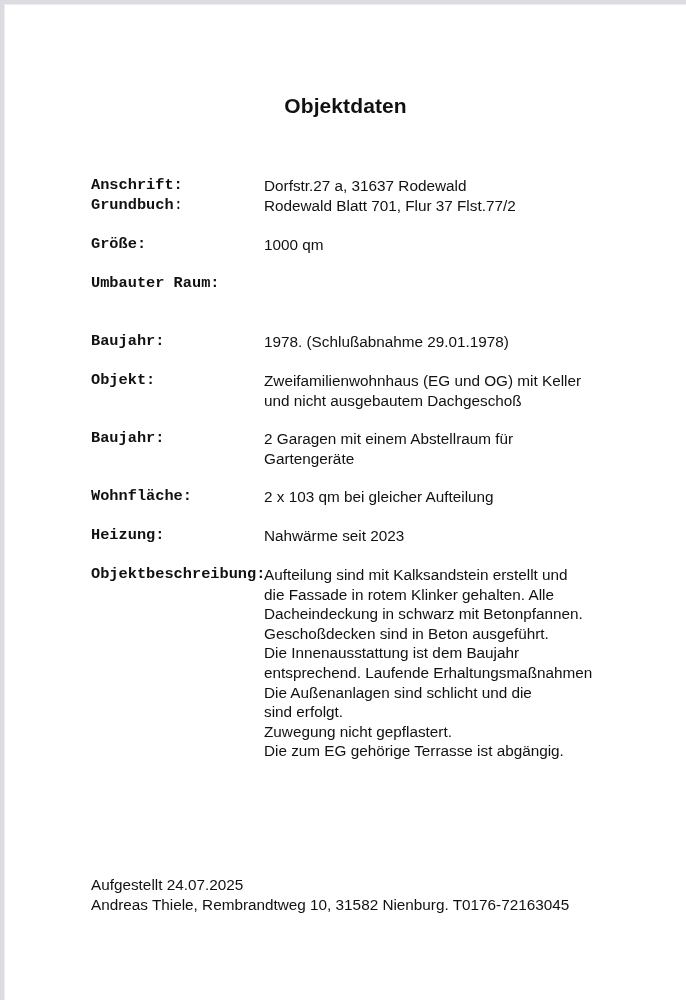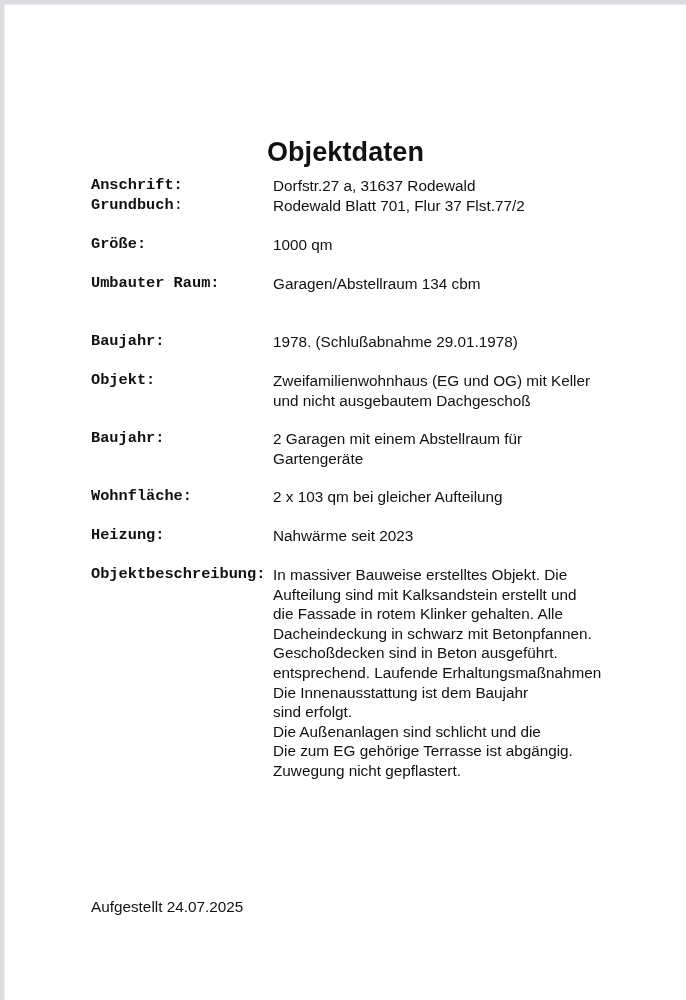--- a/index.html
+++ b/index.html
@@ -25,53 +25,52 @@
       border-top: 1px solid #eeeef0;
       border-left: 1px solid #eeeef0;
     }
     .title {
       position: absolute;
       left: 0;
       right: 0;
       top: 89px;
       text-align: center;
       font-weight: bold;
-      font-size: 27px;
+      font-size: 21px;
       letter-spacing: 0.1px;
       padding-left: 0px;
-      margin-top: 43px;
     }
     .title span { margin-left: 0px; }
     .row {
       position: absolute;
       left: 86px;
       right: 20px;
       font-size: 15.3px;
       line-height: 19.6px;
     }
     .label {
       position: absolute;
       left: 0;
       top: 0;
       font-weight: bold;
       white-space: nowrap;
       font-family: Liberation Mono, monospace;
     }
     .label .colon-normal { font-weight: normal; }
     .value {
       position: absolute;
-      left: 182px;
+      left: 173px;
       top: 0;
       white-space: nowrap;
     }
     .value div { white-space: nowrap; }
     .footer {
       position: absolute;
       left: 86px;
-      top: 892px;
+      top: 870px;
       font-size: 15.3px;
       line-height: 19.6px;
       white-space: nowrap;
     }
   </style>
 </head>
 <body>
 
 <div class="page">
 
@@ -96,21 +95,20 @@
   <div class="row" style="top:230px;">
     <div class="label">Größe:</div>
     <div class="value">
       <div>1000 qm</div>
     </div>
   </div>
 
   <div class="row" style="top:269px;">
     <div class="label">Umbauter Raum:</div>
     <div class="value">
-      <div>Garagen/Abstellraum 134 cbm</div>
     </div>
   </div>
 
   <div class="row" style="top:327px;">
     <div class="label">Baujahr:</div>
     <div class="value">
       <div>1978. (Schlußabnahme 29.01.1978)</div>
     </div>
   </div>
 
@@ -140,31 +138,31 @@
   <div class="row" style="top:521px;">
     <div class="label">Heizung:</div>
     <div class="value">
       <div>Nahwärme seit 2023</div>
     </div>
   </div>
 
   <div class="row" style="top:560px;">
     <div class="label">Objektbeschreibung:</div>
     <div class="value">
-      <div>In massiver Bauweise erstelltes Objekt. Die</div>
       <div>Aufteilung sind mit Kalksandstein erstellt und</div>
       <div>die Fassade in rotem Klinker gehalten. Alle</div>
       <div>Dacheindeckung in schwarz mit Betonpfannen.</div>
       <div>Geschoßdecken sind in Beton ausgeführt.</div>
+      <div>Die Innenausstattung ist dem Baujahr</div>
       <div>entsprechend. Laufende Erhaltungsmaßnahmen</div>
-      <div>Die Innenausstattung ist dem Baujahr</div>
+      <div>Die Außenanlagen sind schlicht und die</div>
       <div>sind erfolgt.</div>
-      <div>Die Außenanlagen sind schlicht und die</div>
+      <div>Zuwegung nicht gepflastert.</div>
       <div>Die zum EG gehörige Terrasse ist abgängig.</div>
-      <div>Zuwegung nicht gepflastert.</div>
     </div>
   </div>
 
   <div class="footer">
     <div>Aufgestellt 24.07.2025</div>
+    <div>Andreas Thiele, Rembrandtweg 10, 31582 Nienburg. T0176-72163045</div>
   </div>
 
 </div>
 
 </body></html>

